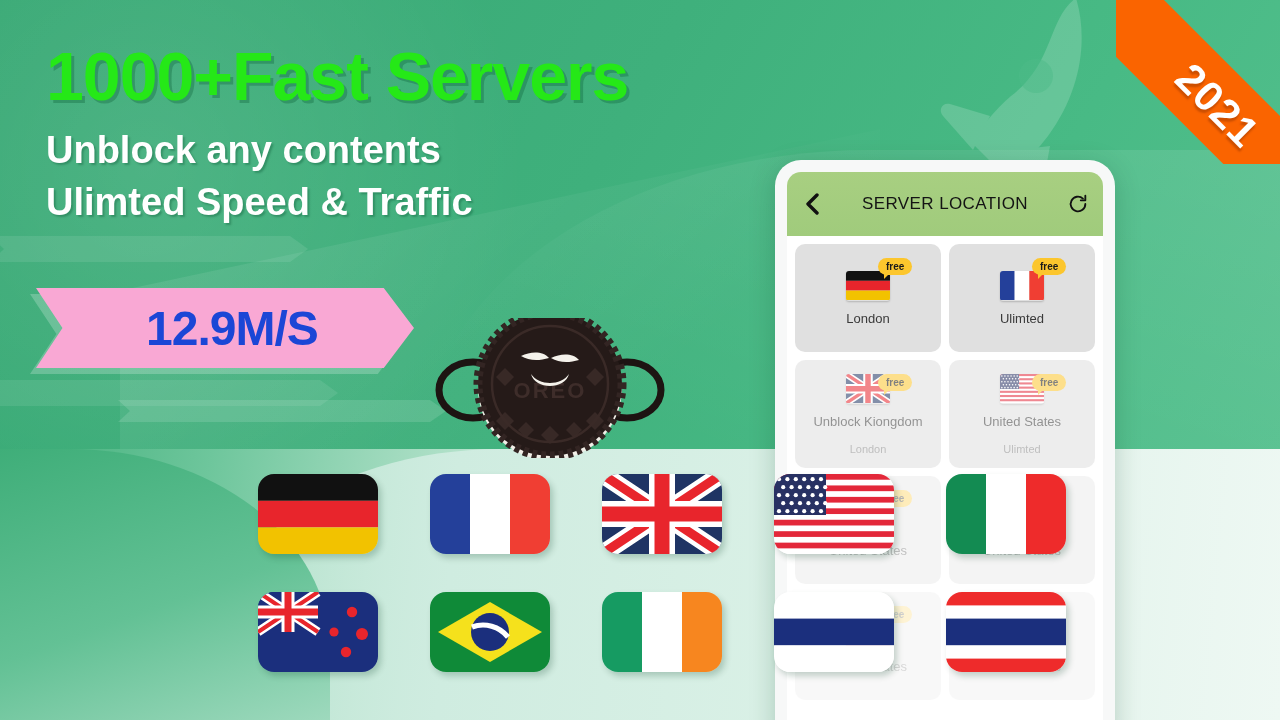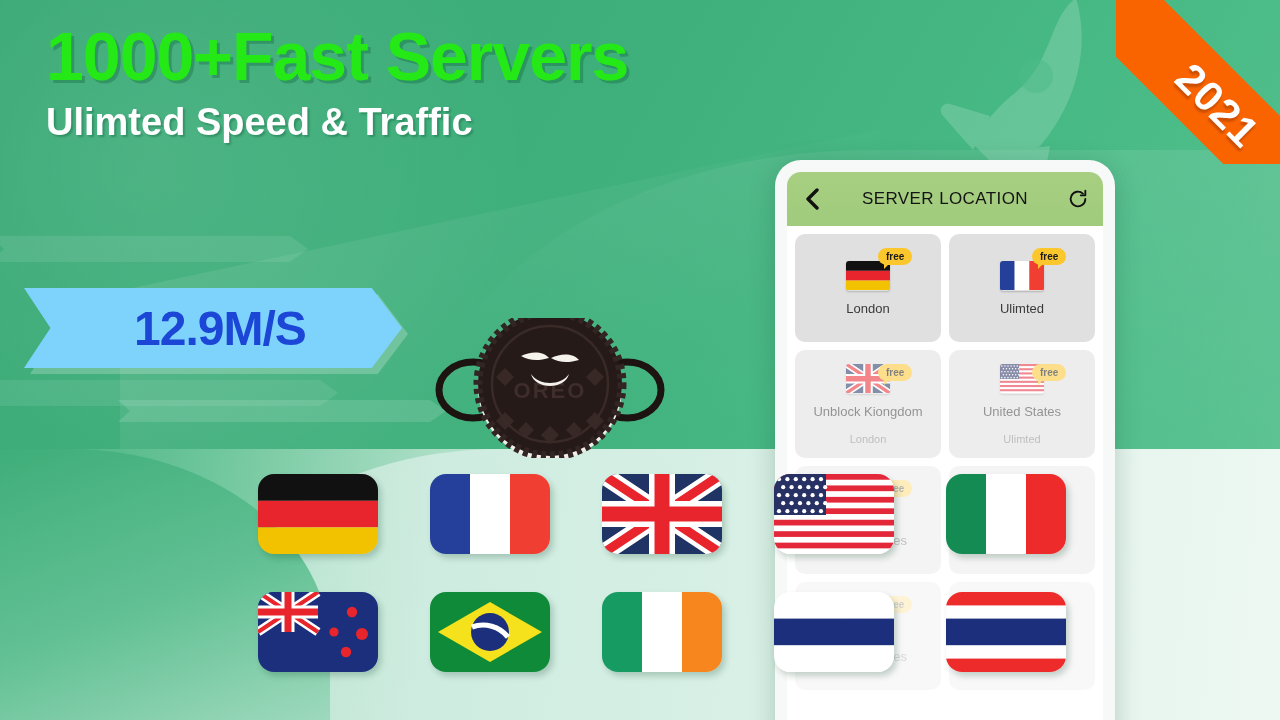--- a/index.html
+++ b/index.html
@@ -57,38 +57,39 @@
   .chev svg { display:block; }
 
   
   .headline {
     position:absolute; left:46px; top:22px; width:720px;
   }
   .h1 {
     font-size:68px; font-weight:700; color:#25e817;
     letter-spacing:-1px; line-height:1.0; white-space:nowrap;
     text-shadow:3px 3px 0 rgba(0,80,40,.28);
+    margin-top:20px;
   }
   .h2 {
     margin-top:14px;
     font-size:38px; font-weight:700; color:#ffffff;
     line-height:1.38; white-space:nowrap;
     text-shadow:2px 2px 2px rgba(0,70,40,.30);
   }
 
   
   .speed-wrap { position:absolute; left:24px; top:288px; width:388px; height:88px; }
   .speed-shadow {
     position:absolute; left:6px; top:6px; width:378px; height:80px;
     background:rgba(255,255,255,.22);
     clip-path:polygon(0 0, 92% 0, 100% 50%, 92% 100%, 0 100%, 7% 50%);
   }
   .speed-banner {
-    position:absolute; left:0; top:0; width:378px; height:80px;
-    background:#7dd3fc;
+    position:absolute; left:12px; top:0; width:378px; height:80px;
+    background:#f9a8d4;
     clip-path:polygon(0 0, 92% 0, 100% 50%, 92% 100%, 0 100%, 7% 50%);
     display:flex; align-items:center; justify-content:center;
   }
   .speed-text {
     font-size:48px; font-weight:700; color:#1b46d6;
     letter-spacing:-1px; padding-left:14px;
   }
 
   
   .ribbon-clip {
@@ -115,21 +116,21 @@
     border-radius:26px 26px 0 0;
     box-shadow:0 6px 26px rgba(0,60,30,.22);
     overflow:hidden;
     padding:12px 12px 0 12px;
   }
   .phone-screen {
     width:316px; height:556px; background:#ffffff;
     border-radius:14px 14px 0 0; overflow:hidden; position:relative;
   }
   .app-bar {
-    height:54px; background:linear-gradient(180deg,#a8cf81,#a0cb7c);
+    height:64px; background:linear-gradient(180deg,#a8cf81,#a0cb7c);
     display:flex; align-items:center; padding:0 12px; position:relative;
   }
   .app-bar-title {
     flex:1; text-align:center; font-size:17px; font-weight:400; color:#141414;
     letter-spacing:.4px;
   }
   .icon-btn { width:26px; height:26px; display:flex; align-items:center; justify-content:center; }
 
   .server-grid {
     padding:8px; display:grid; grid-template-columns:1fr 1fr; gap:8px;
@@ -201,21 +202,22 @@
         <path d="M0 0 H312 L328 11 L312 22 H0 L12 11 Z" fill="#ffffff" opacity=".42"></path>
       </svg>
   </div>
 
   <div class="bg-bottom"></div>
   <div class="bg-bottom-mint"></div>
   <div class="bg-bottom-left"></div>
 
   <div class="headline">
     <div class="h1">1000+Fast Servers</div>
-    <div class="h2" style="margin-top:6px;">Ulimted Speed &amp; Traffic</div>
+    <div class="h2">Unblock any contents</div>
+    <div class="h2" style="margin-top:0;">Ulimted Speed &amp; Traffic</div>
   </div>
 
   <div class="speed-wrap">
     <div class="speed-shadow"></div>
     <div class="speed-banner">
       <span class="speed-text">12.9M/S</span>
     </div>
   </div>
 
   <div class="oreo">

